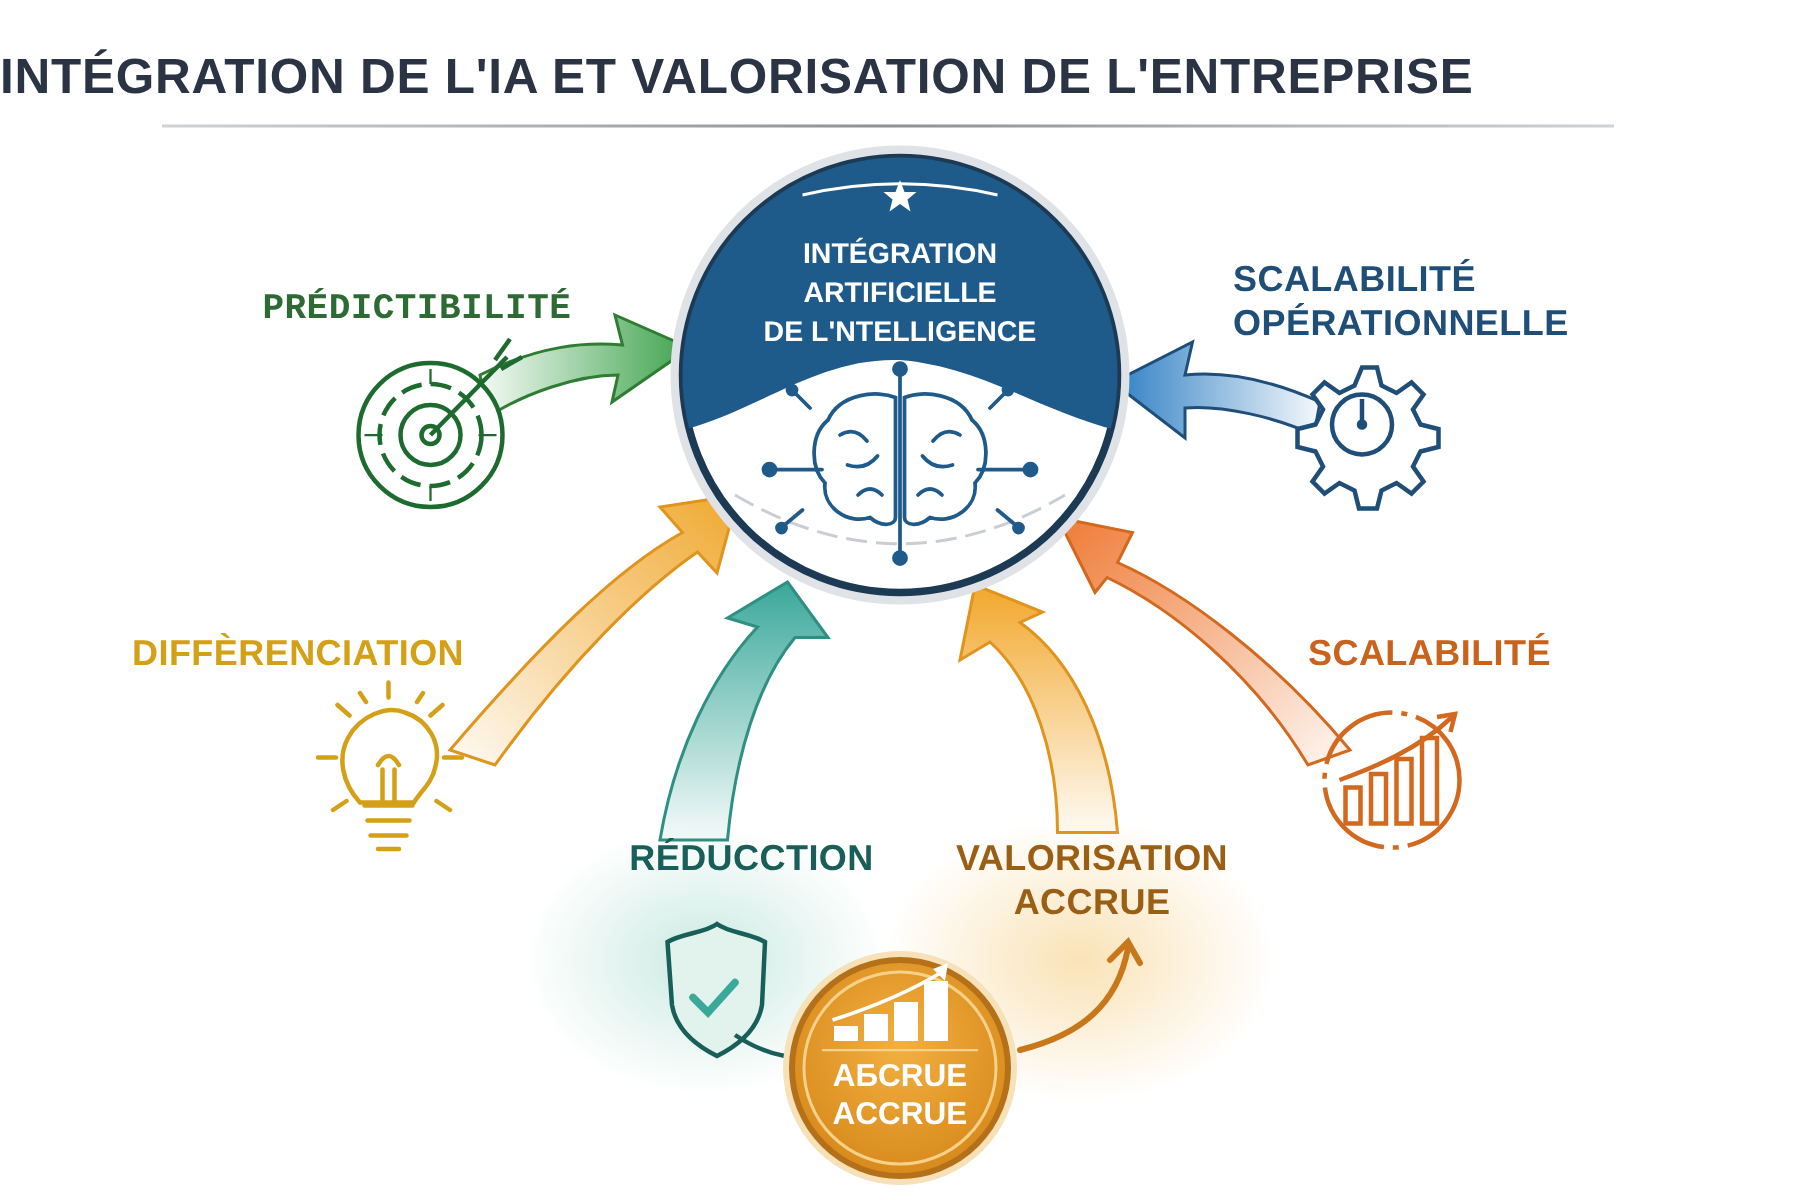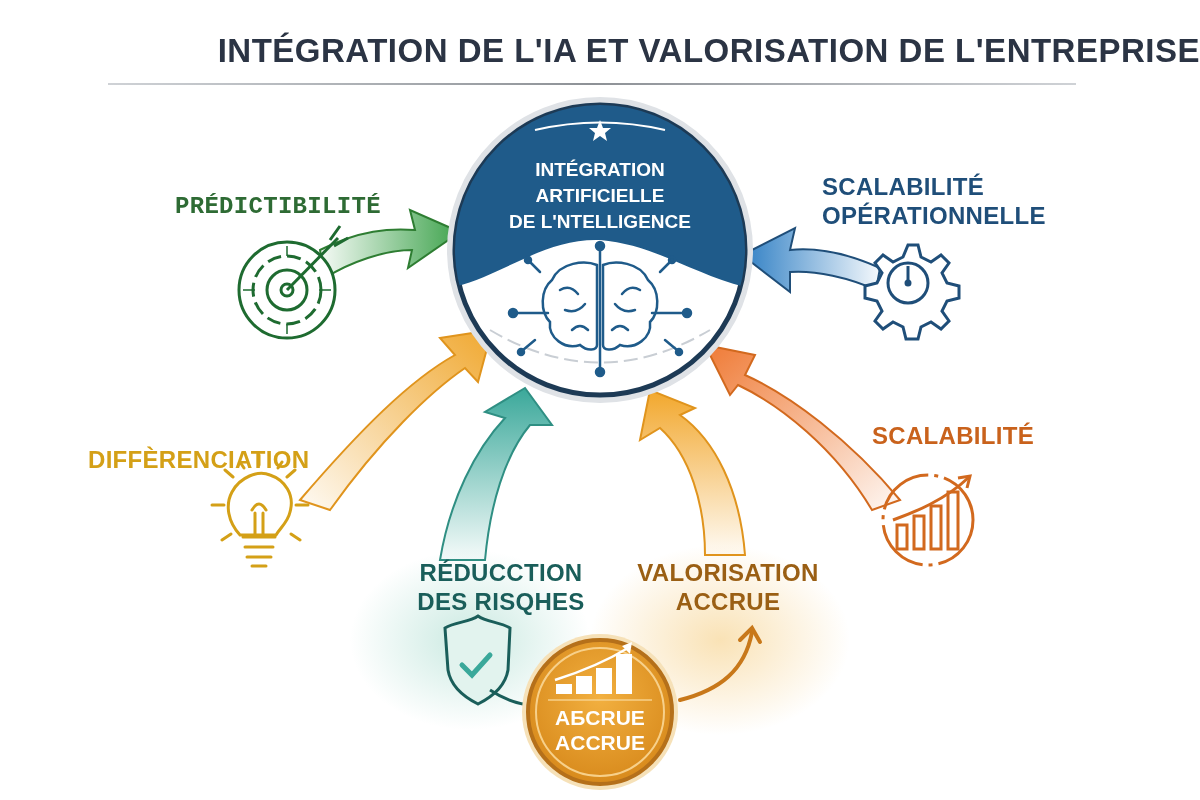--- a/index.html
+++ b/index.html
@@ -1,18 +1,18 @@
 <!DOCTYPE html>
 <html><head>
 <meta charset="utf-8">
 <style>
   html, body { margin: 0; padding: 0; background: #ffffff; }
   body { width: 1200px; height: 800px; position: relative; overflow: hidden;
          font-family: "Liberation Sans", "DejaVu Sans", sans-serif; }
-  .title { position: absolute; left: 0; top: 32px; width: 1200px; text-align: right;
+  .title { position: absolute; left: 0; top: 32px; width: 1200px; text-align: left;
            font-size: 33px; font-weight: bold; color: #2b3444; letter-spacing: 0.5px; }
   .title-rule { position: absolute; left: 108px; top: 83px; width: 968px; height: 2px;
                 background: linear-gradient(to right, #cfd2d6, #8d9196 50%, #cfd2d6); }
   svg.diagram { position: absolute; left: 0; top: 0; }
   .label { position: absolute; font-weight: bold; font-size: 24px; line-height: 29px;
            letter-spacing: 0.3px; white-space: nowrap; }
   .center-text { position: absolute; left: 490px; top: 157px; width: 220px; text-align: center;
                  color: #ffffff; font-weight: bold; font-size: 19px; line-height: 26px; }
   .coin-text { position: absolute; left: 520px; top: 705px; width: 160px; text-align: center;
                color: #ffffff; font-weight: bold; font-size: 21px; line-height: 25px; }
@@ -192,31 +192,30 @@
 
 <div class="label" style="left:175px; top:192px; color:#2e6b34;font-family:Liberation Mono, monospace;">
   <div>PRÉDICTIBILITÉ</div>
 </div>
 
 <div class="label" style="left:822px; top:172px; color:#1f4e79;">
   <div>SCALABILITÉ</div>
   <div>OPÉRATIONNELLE</div>
 </div>
 
-<div class="label" style="left:88px; top:421px; color:#d4a017;margin-top:24px;">
+<div class="label" style="left:88px; top:421px; color:#d4a017;">
   <div>DIFFÈRENCIATION</div>
 </div>
 
 <div class="label" style="left:872px; top:421px; color:#c9621c;">
   <div>SCALABILITÉ</div>
 </div>
 
 <div class="label" style="left:370px; top:558px; color:#1a5e5a; text-align:center; width:180px;margin-left:41px;">
   <div>RÉDUCCTION</div>
-  <div>DES RISQHES</div>
 </div>
 
 <div class="label" style="left:628px; top:558px; color:#9a5f14; text-align:center; width:200px;">
   <div>VALORISATION</div>
   <div>ACCRUE</div>
 </div>
 
 <div class="coin-text">
   <div>AБCRUE</div>
   <div>ACCRUE</div>

